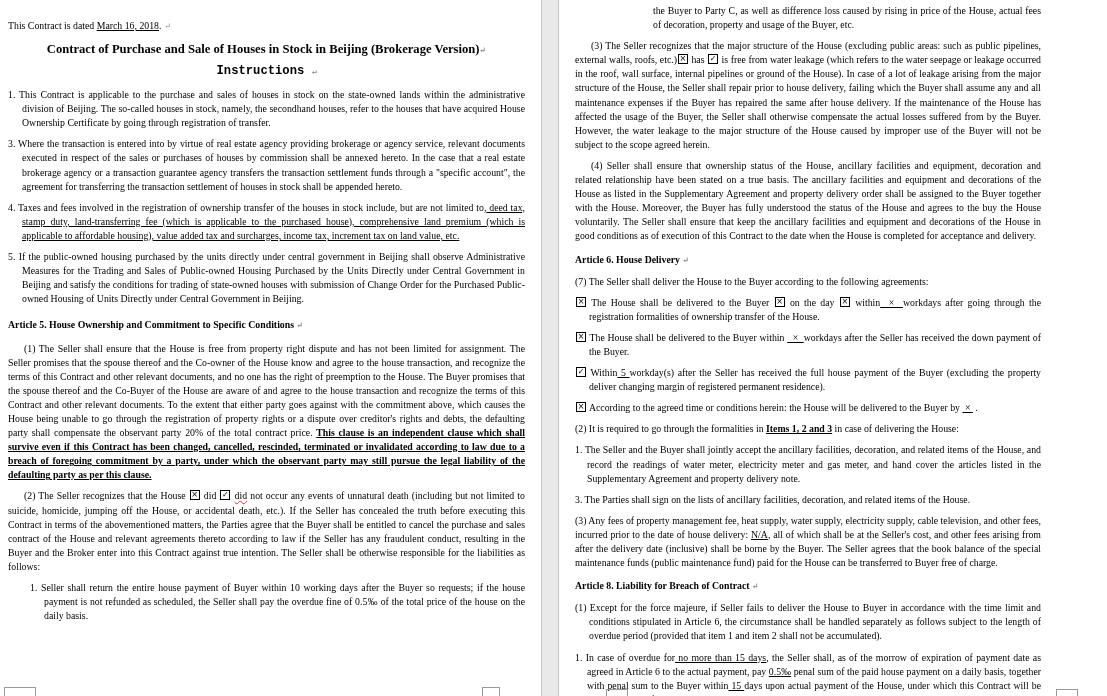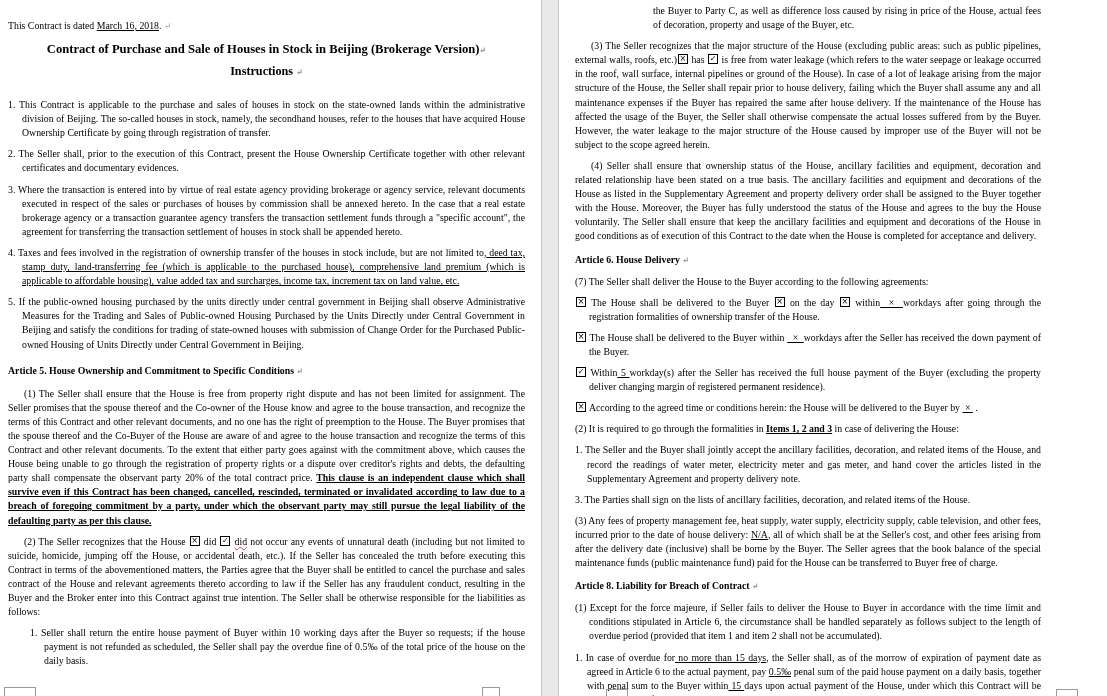--- a/index.html
+++ b/index.html
@@ -13,21 +13,21 @@
   }
   .page-left{left:0;width:585px;padding:19px 60px 0 8px;}
   .page-right{left:559px;width:500px;padding:4px 18px 0 16px;}
   .seam{
     position:absolute;top:0;bottom:0;left:541px;width:18px;background:#e9e9e9;
     border-left:1px solid #c6c6c6;border-right:1px solid #c6c6c6;box-sizing:border-box;
   }
   .blk{margin:0 0 6px 0;}
   .date{margin:0 0 7px 0;}
   .title{font-size:12.6px;line-height:16px;font-weight:bold;text-align:center;margin:0 0 3px 0;}
-  .subtitle{font-size:12.2px;line-height:18px;font-weight:bold;text-align:center;margin:0 0 16px 0;}
+  .subtitle{font-size:12.2px;line-height:18px;font-weight:bold;text-align:center;margin:0 0 7px 0;font-family:Liberation Mono, monospace;}
   .li1{padding-left:14px;text-indent:-14px;margin-bottom:7px;}
   .li2{margin-left:22px;padding-left:14px;text-indent:-14px;margin-bottom:7px;}
   .li2r{padding-left:12px;text-indent:-12px;margin-bottom:7px;}
   .p{text-indent:16px;margin-bottom:7px;}
   .p-ind{text-indent:16px;margin-bottom:7px;}
   .p0{margin-bottom:7px;}
   .cb{padding-left:14px;text-indent:-14px;margin-bottom:7px;}
   .cont{margin-left:78px;margin-bottom:7px;}
   .h{font-weight:bold;margin:9px 0 7px 0;}
   .h-spaced{font-weight:bold;margin:12px 0 8px 0;}
@@ -47,21 +47,20 @@
   .crop-mark{position:absolute;height:10px;border:1px solid #9a9a9a;background:transparent;}
 </style>
 </head>
 <body>
 
 <div class="page page-left">
     <div class="blk date"><span>This Contract is dated </span><span class="u">March 16, 2018</span><span>. </span><span class="m">↵</span></div>
     <div class="blk title"><span>Contract of Purchase and Sale of Houses in Stock in Beijing (Brokerage Version)</span><span class="m">↵</span></div>
     <div class="blk subtitle"><span>Instructions </span><span class="m">↵</span></div>
     <div class="blk li1"><span>1. This Contract is applicable to the purchase and sales of houses in stock on the state-owned lands within the administrative division of Beijing. The so-called houses in stock, namely, the secondhand houses, refer to the houses that have acquired House Ownership Certificate by going through registration of transfer. </span></div>
-    <div class="blk li1"><span>2. The Seller shall, prior to the execution of this Contract, present the House Ownership Certificate together with other relevant certificates and documentary evidences. </span></div>
     <div class="blk li1"><span>3. Where the transaction is entered into by virtue of real estate agency providing brokerage or agency service, relevant documents executed in respect of the sales or purchases of houses by commission shall be annexed hereto. In the case that a real estate brokerage agency or a transaction guarantee agency transfers the transaction settlement funds through a "specific account", the agreement for transferring the transaction settlement of houses in stock shall be appended hereto. </span></div>
     <div class="blk li1"><span>4. Taxes and fees involved in the registration of ownership transfer of the houses in stock include, but are not limited to,</span><span class="u"> deed tax, stamp duty, land-transferring fee (which is applicable to the purchased house), comprehensive land premium (which is applicable to affordable housing), value added tax and surcharges, income tax, increment tax on land value, etc.</span></div>
     <div class="blk li1"><span>5. If the public-owned housing purchased by the units directly under central government in Beijing shall observe </span><span class="i">Administrative Measures for the Trading and Sales of Public-owned Housing Purchased by the Units Directly under Central Government in Beijing</span><span> and satisfy the conditions for trading of state-owned houses with submission of </span><span class="i">Change Order for the Purchased Public-owned Housing of Units Directly under Central Government in Beijing</span><span>.</span></div>
     <div class="blk h-spaced"><span>Article 5. House Ownership and Commitment to Specific Conditions </span><span class="m">↵</span></div>
     <div class="blk p"><span>(1) The Seller shall ensure that the House is free from property right dispute and has not been limited for assignment. The Seller promises that the spouse thereof and the Co-owner of the House know and agree to the house transaction, and recognize the terms of this Contract and other relevant documents, and no one has the right of preemption to the House. The Buyer promises that the spouse thereof and the Co-Buyer of the House are aware of and agree to the house transaction and recognize the terms of this Contract and other relevant documents. To the extent that either party goes against with the commitment above, which causes the House being unable to go through the registration of property rights or a dispute over creditor's rights and debts, the defaulting party shall compensate the observant party 20% of the total contract price. </span><span class="bu">This clause is an independent clause which shall survive even if this Contract has been changed, cancelled, rescinded, terminated or invalidated according to law due to a breach of foregoing commitment by a party, under which the observant party may still pursue the legal liability of the defaulting party as per this clause.</span></div>
     <div class="blk p"><span>(2) The Seller recognizes that the House </span><span class="cbx">×</span><span> did </span><span class="cbk">✓</span><span> </span><span class="sp">did</span><span> not occur any events of unnatural death (including but not limited to suicide, homicide, jumping off the House, or accidental death, etc.). If the Seller has concealed the truth before executing this Contract in terms of the abovementioned matters, the Parties agree that the Buyer shall be entitled to cancel the purchase and sales contract of the House and relevant agreements thereto according to law if the Seller has any fraudulent conduct, resulting in the Buyer and the Broker enter into this Contract against true intention. The Seller shall be otherwise responsible for the liabilities as follows: </span></div>
     <div class="blk li2"><span>1. Seller shall return the entire house payment of Buyer within 10 working days after the Buyer so requests; if the house payment is not refunded as scheduled, the Seller shall pay the overdue fine of 0.5‰ of the total price of the house on the daily basis. </span></div>
   </div>
 <div class="seam"></div>
 <div class="page page-right">

